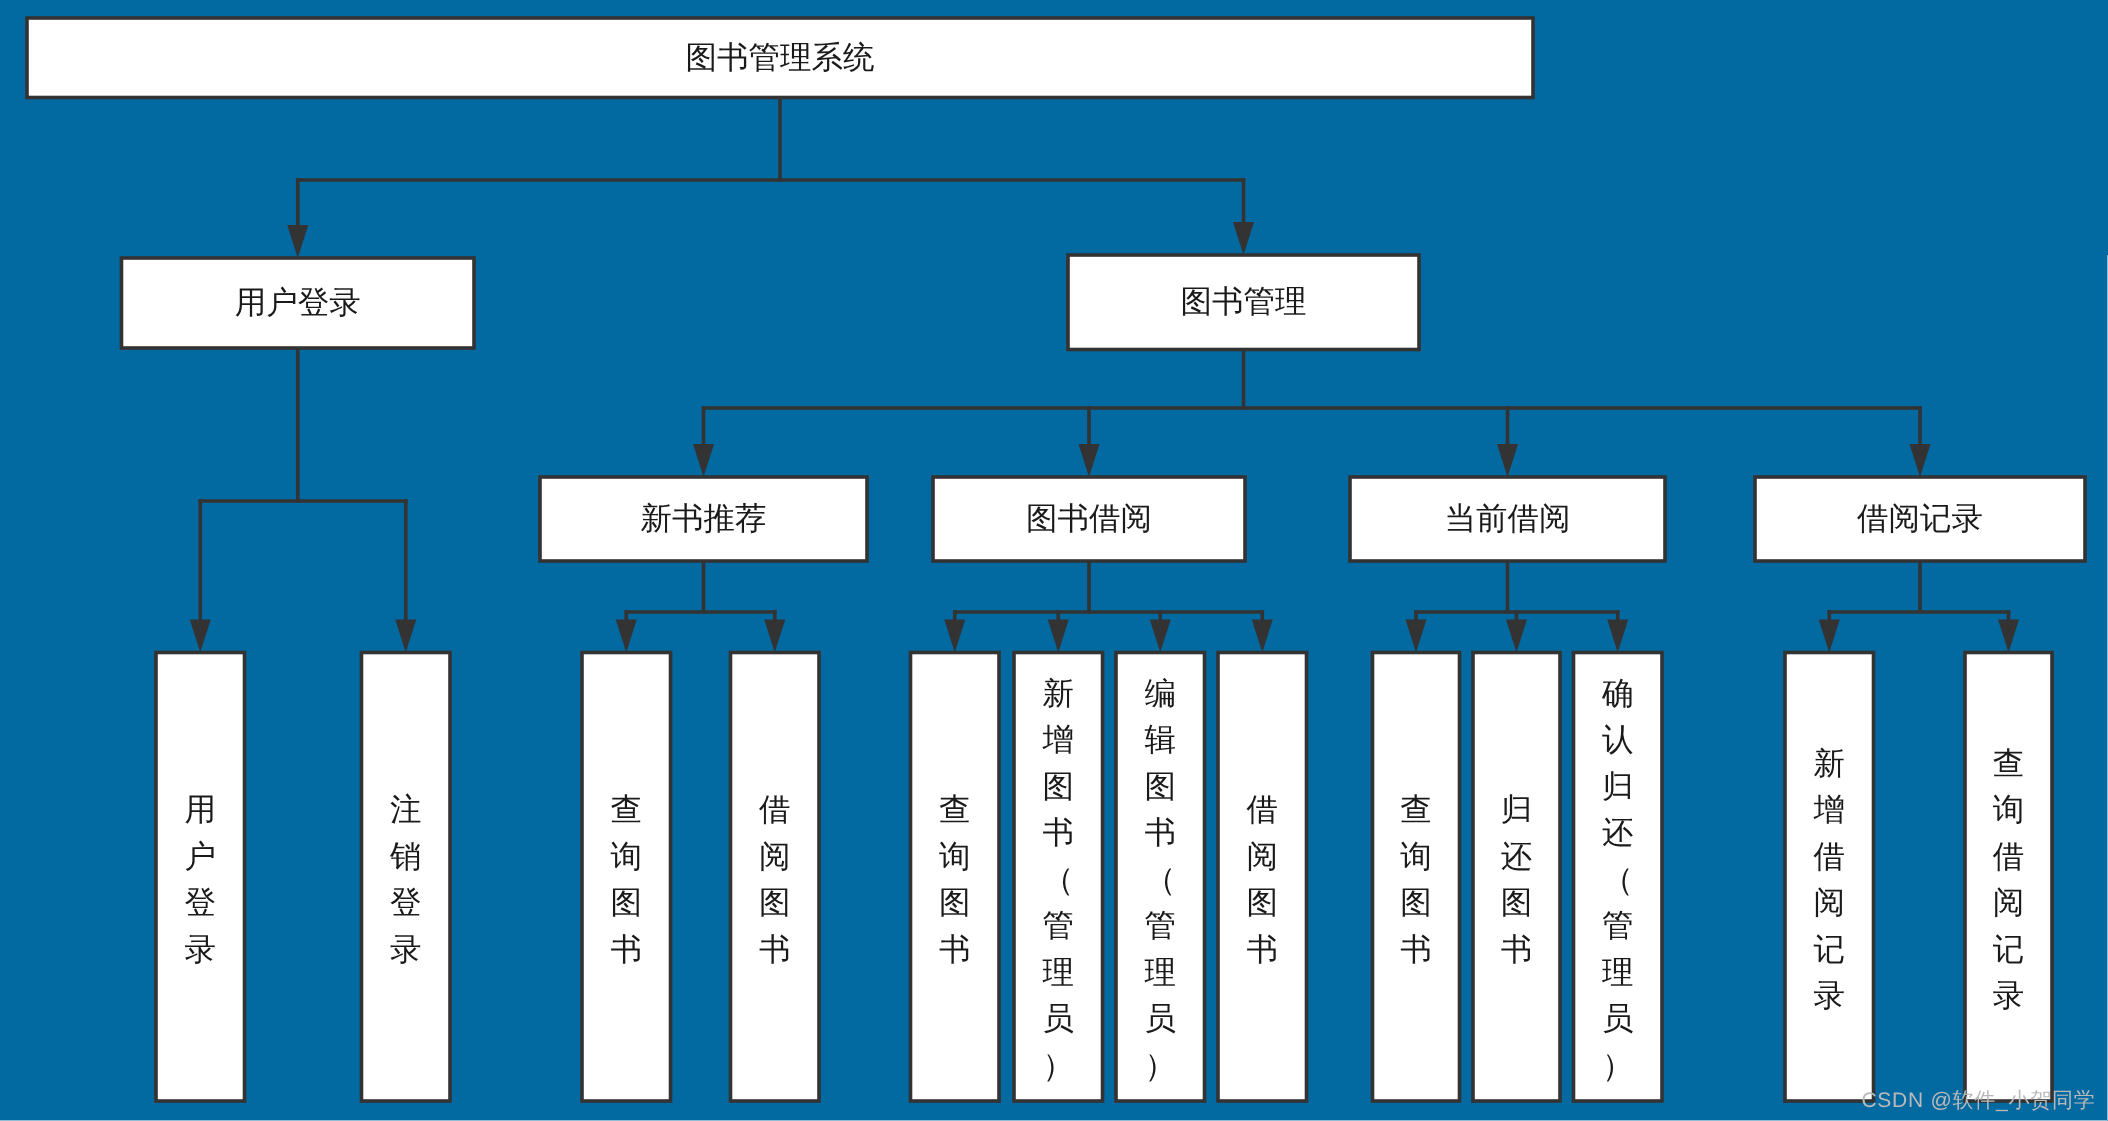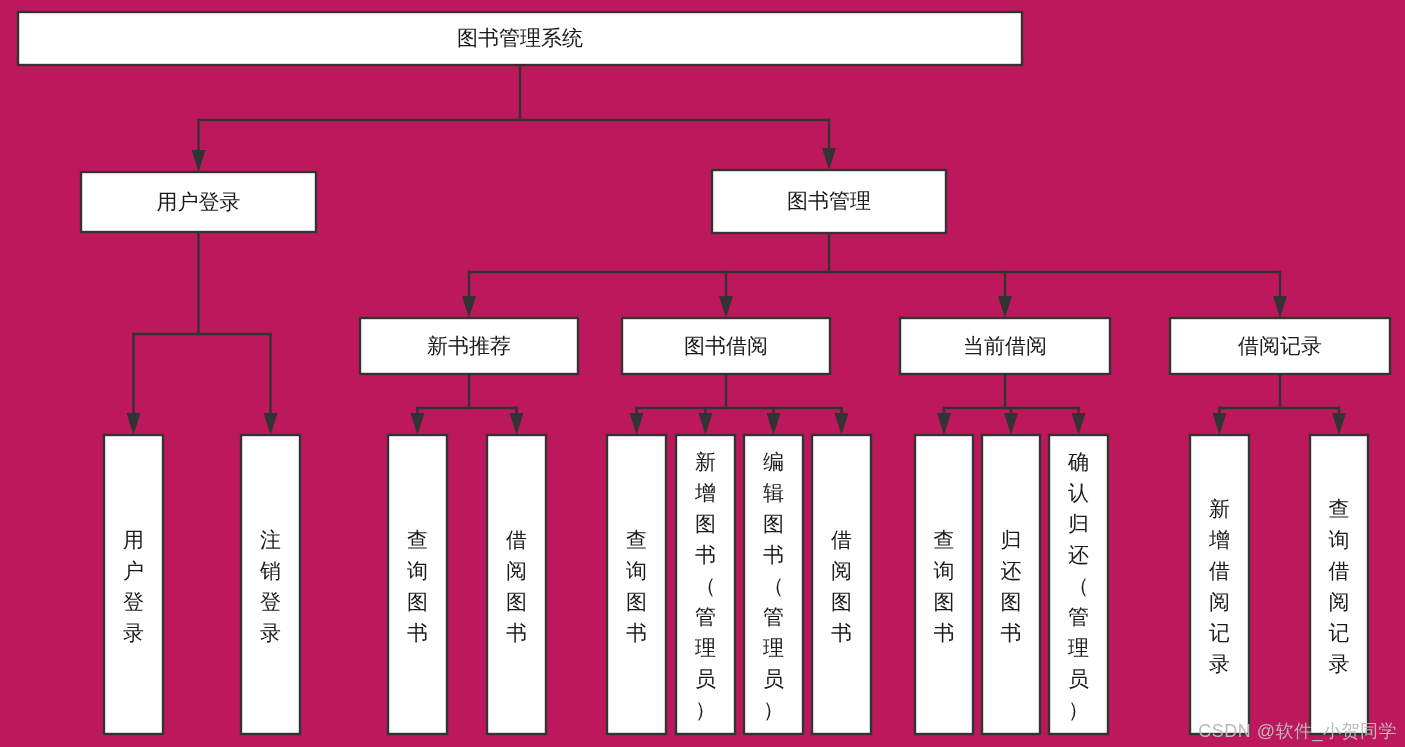--- a/index.html
+++ b/index.html
@@ -8,21 +8,21 @@
     padding: 0;
     background: #ffffff;
   }
   body {
     font-family: "Liberation Sans", "DejaVu Sans", sans-serif;
   }
   #canvas {
     position: relative;
     width: 1405px;
     height: 747px;
-    background: #be185d;
+    background: #0369a1;
     overflow: hidden;
   }
   #diagram-svg {
     position: absolute;
     left: 0;
     top: 0;
     width: 1405px;
     height: 747px;
   }
   .node-box {
@@ -51,21 +51,21 @@
     fill: #1a1a1a;
     font-family: "Liberation Sans", "DejaVu Sans", sans-serif;
     font-size: 21px;
     text-anchor: middle;
   }
   .watermark {
     position: absolute;
     right: 8px;
     bottom: 4px;
     font-family: "Liberation Sans", "DejaVu Sans", sans-serif;
-    font-size: 18px;
+    font-size: 14px;
     color: #b9b9b9;
     letter-spacing: 0.5px;
     white-space: nowrap;
     user-select: none;
   }
 </style>
 </head>
 <body>
 
 <div id="canvas">

